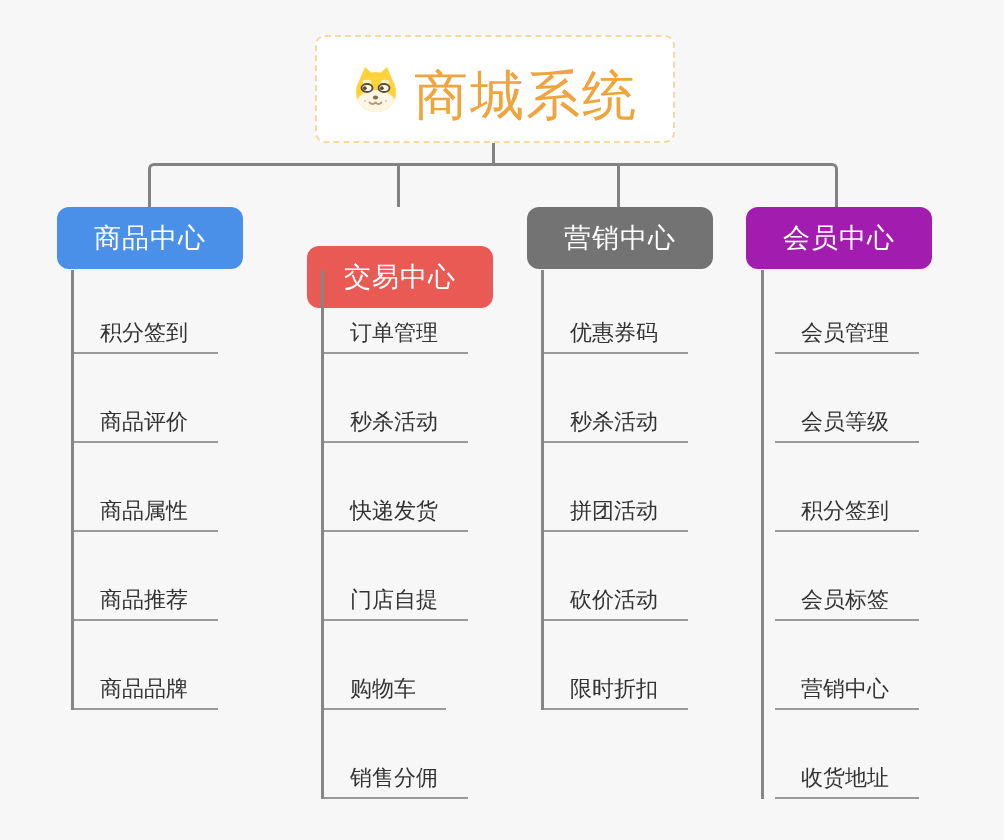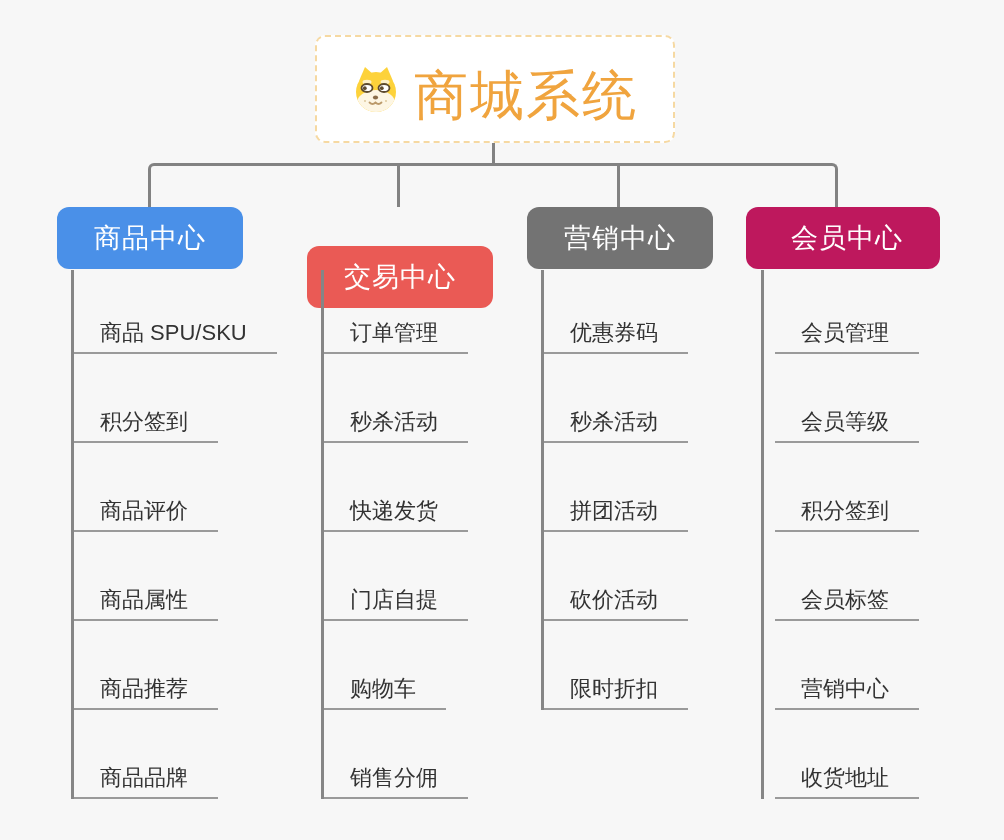--- a/index.html
+++ b/index.html
@@ -98,26 +98,23 @@
         <circle cx="13" cy="36" r="0.9" fill="#d9c396"></circle>
         <circle cx="34" cy="36" r="0.9" fill="#d9c396"></circle>
       </svg>
     </span>
     <span class="root-title" style="color: rgb(240, 164, 62);">商城系统</span>
   </div>
 
   <div class="branch b0" style="background-color: rgb(74, 144, 232);">商品中心</div>
   <div class="branch b1" style="background-color: rgb(234, 90, 85);">交易中心</div>
   <div class="branch b2" style="background-color: #737373;">营销中心</div>
-  <div class="branch b3" style="background-color: #be185d; padding-left: 8px;">会员中心</div>
+  <div class="branch b3" style="background-color: #a21caf;">会员中心</div>
 
   <div class="subtree s0">
-    <div class="leaf">
-        <span class="leaf-label">商品 SPU/SKU</span>
-      </div>
     <div class="leaf">
         <span class="leaf-label">积分签到</span>
       </div>
     <div class="leaf">
         <span class="leaf-label">商品评价</span>
       </div>
     <div class="leaf">
         <span class="leaf-label">商品属性</span>
       </div>
     <div class="leaf">

